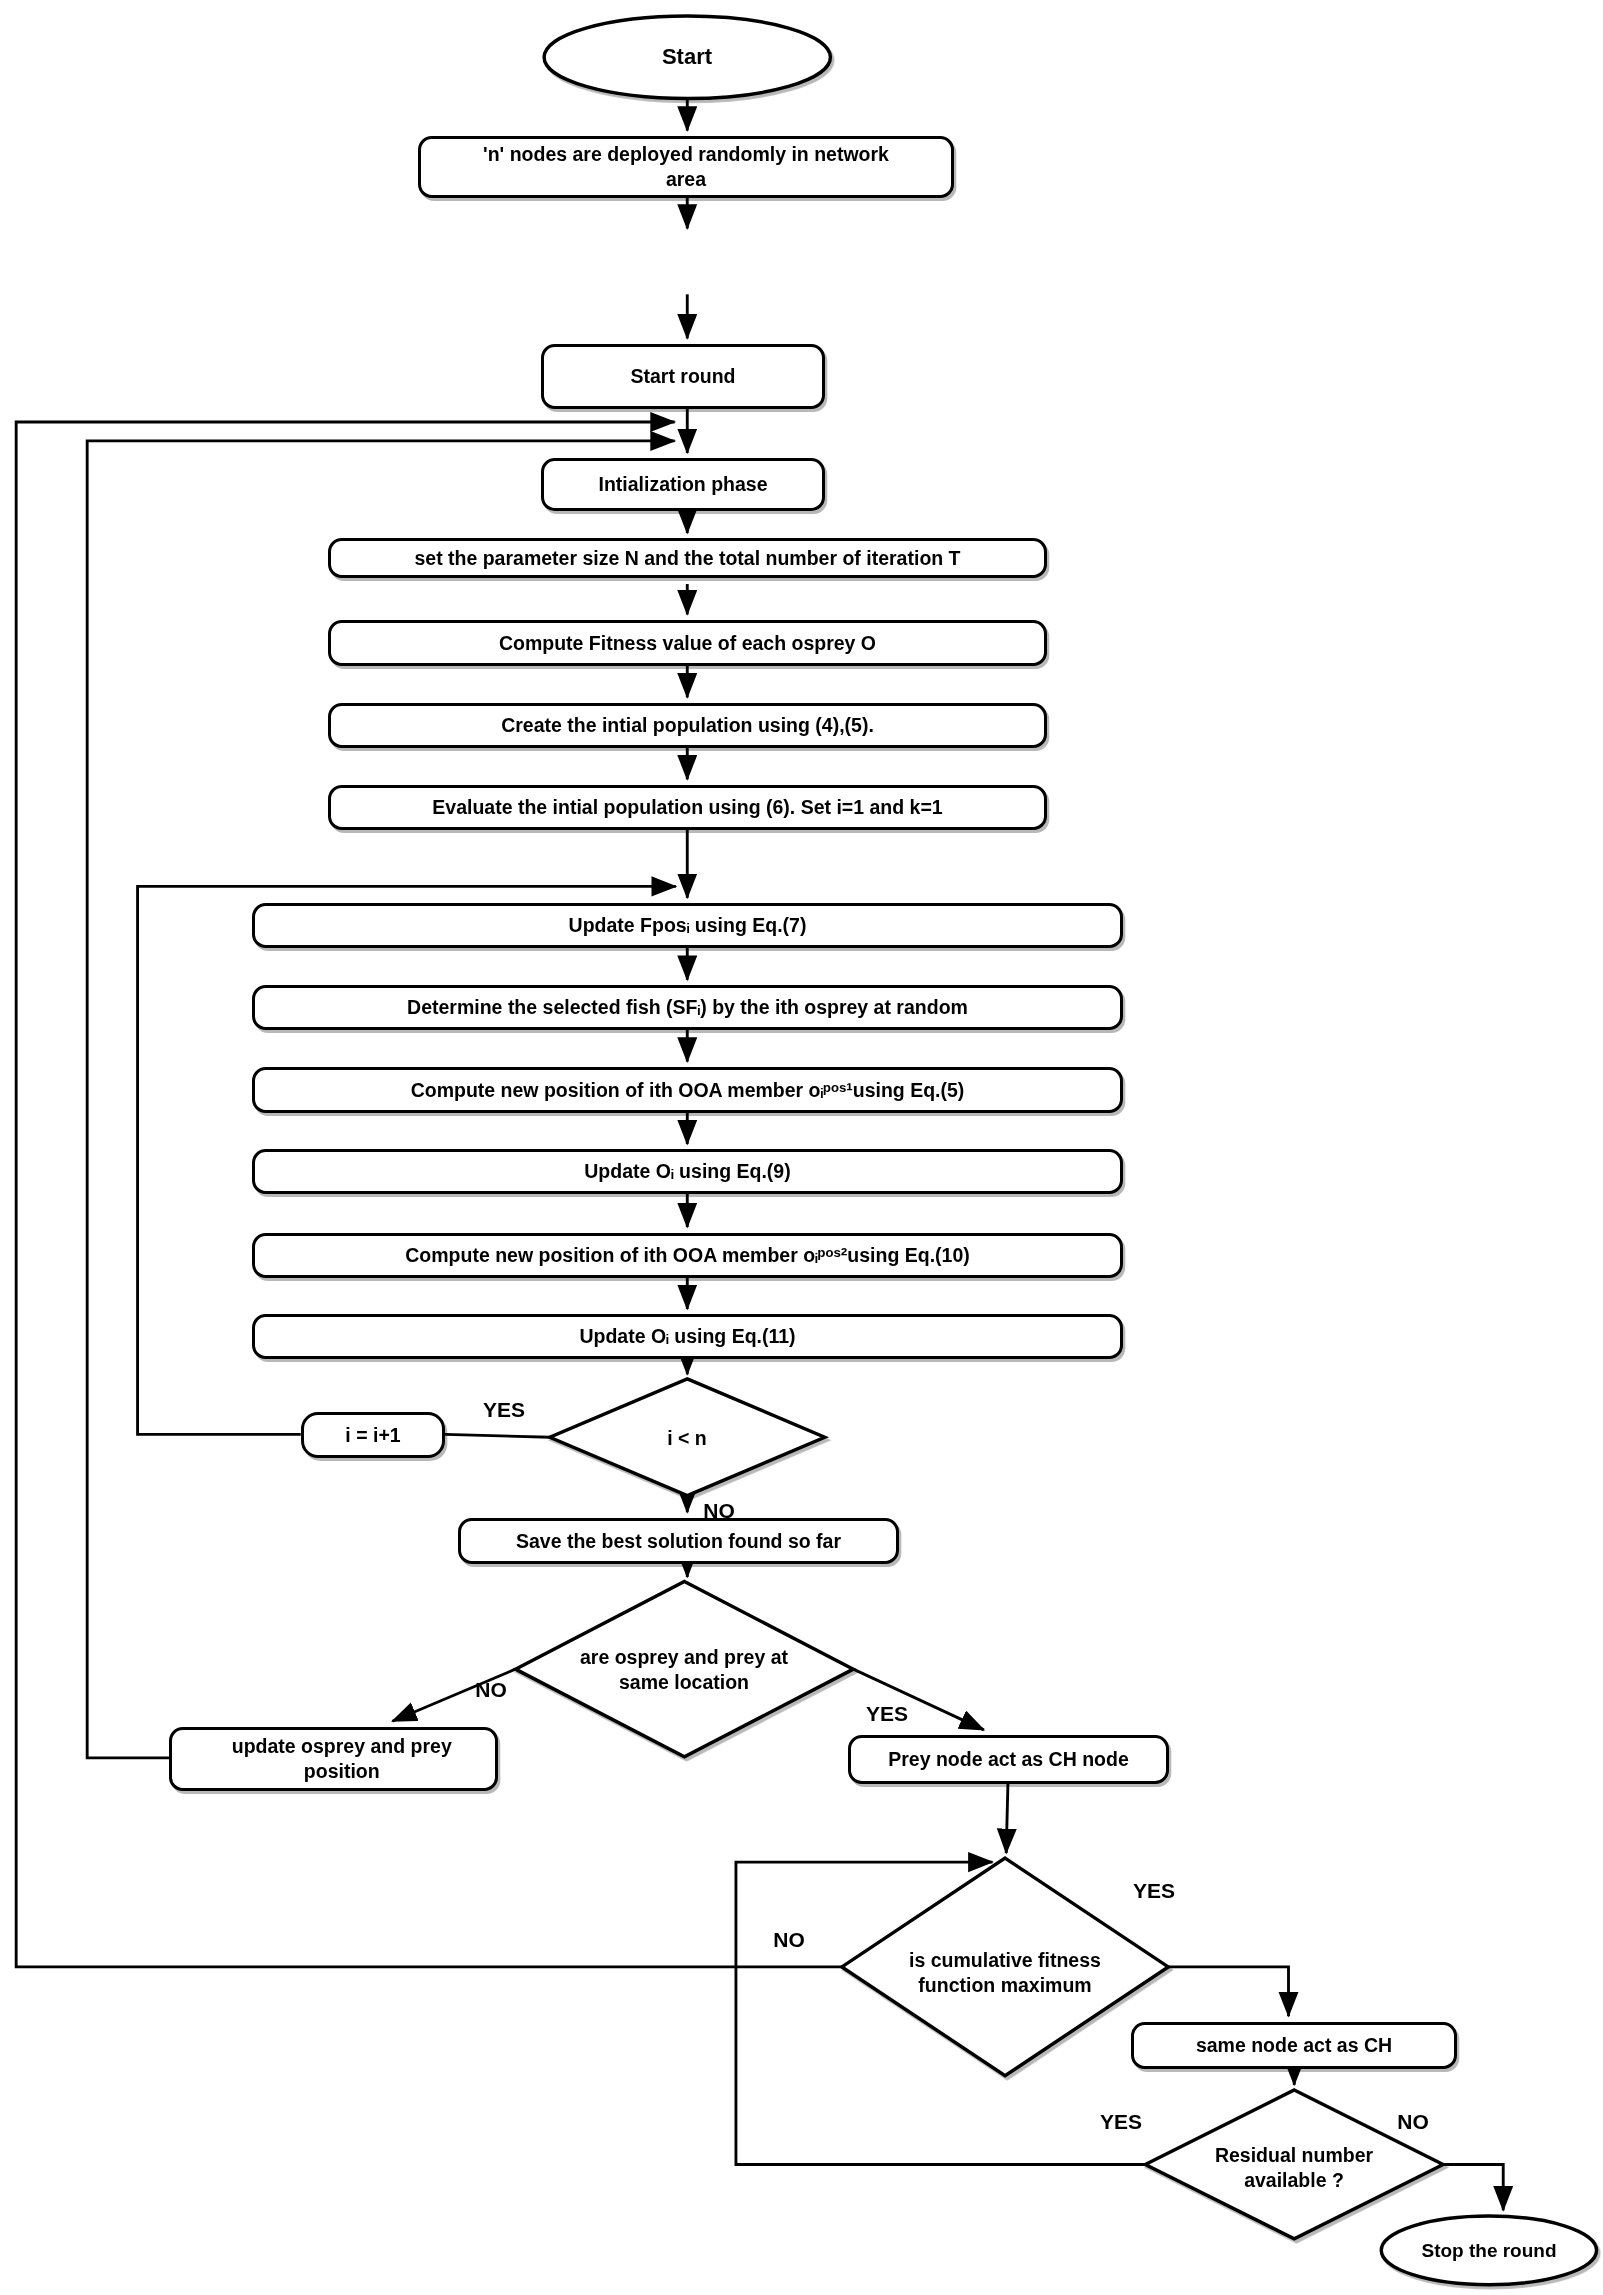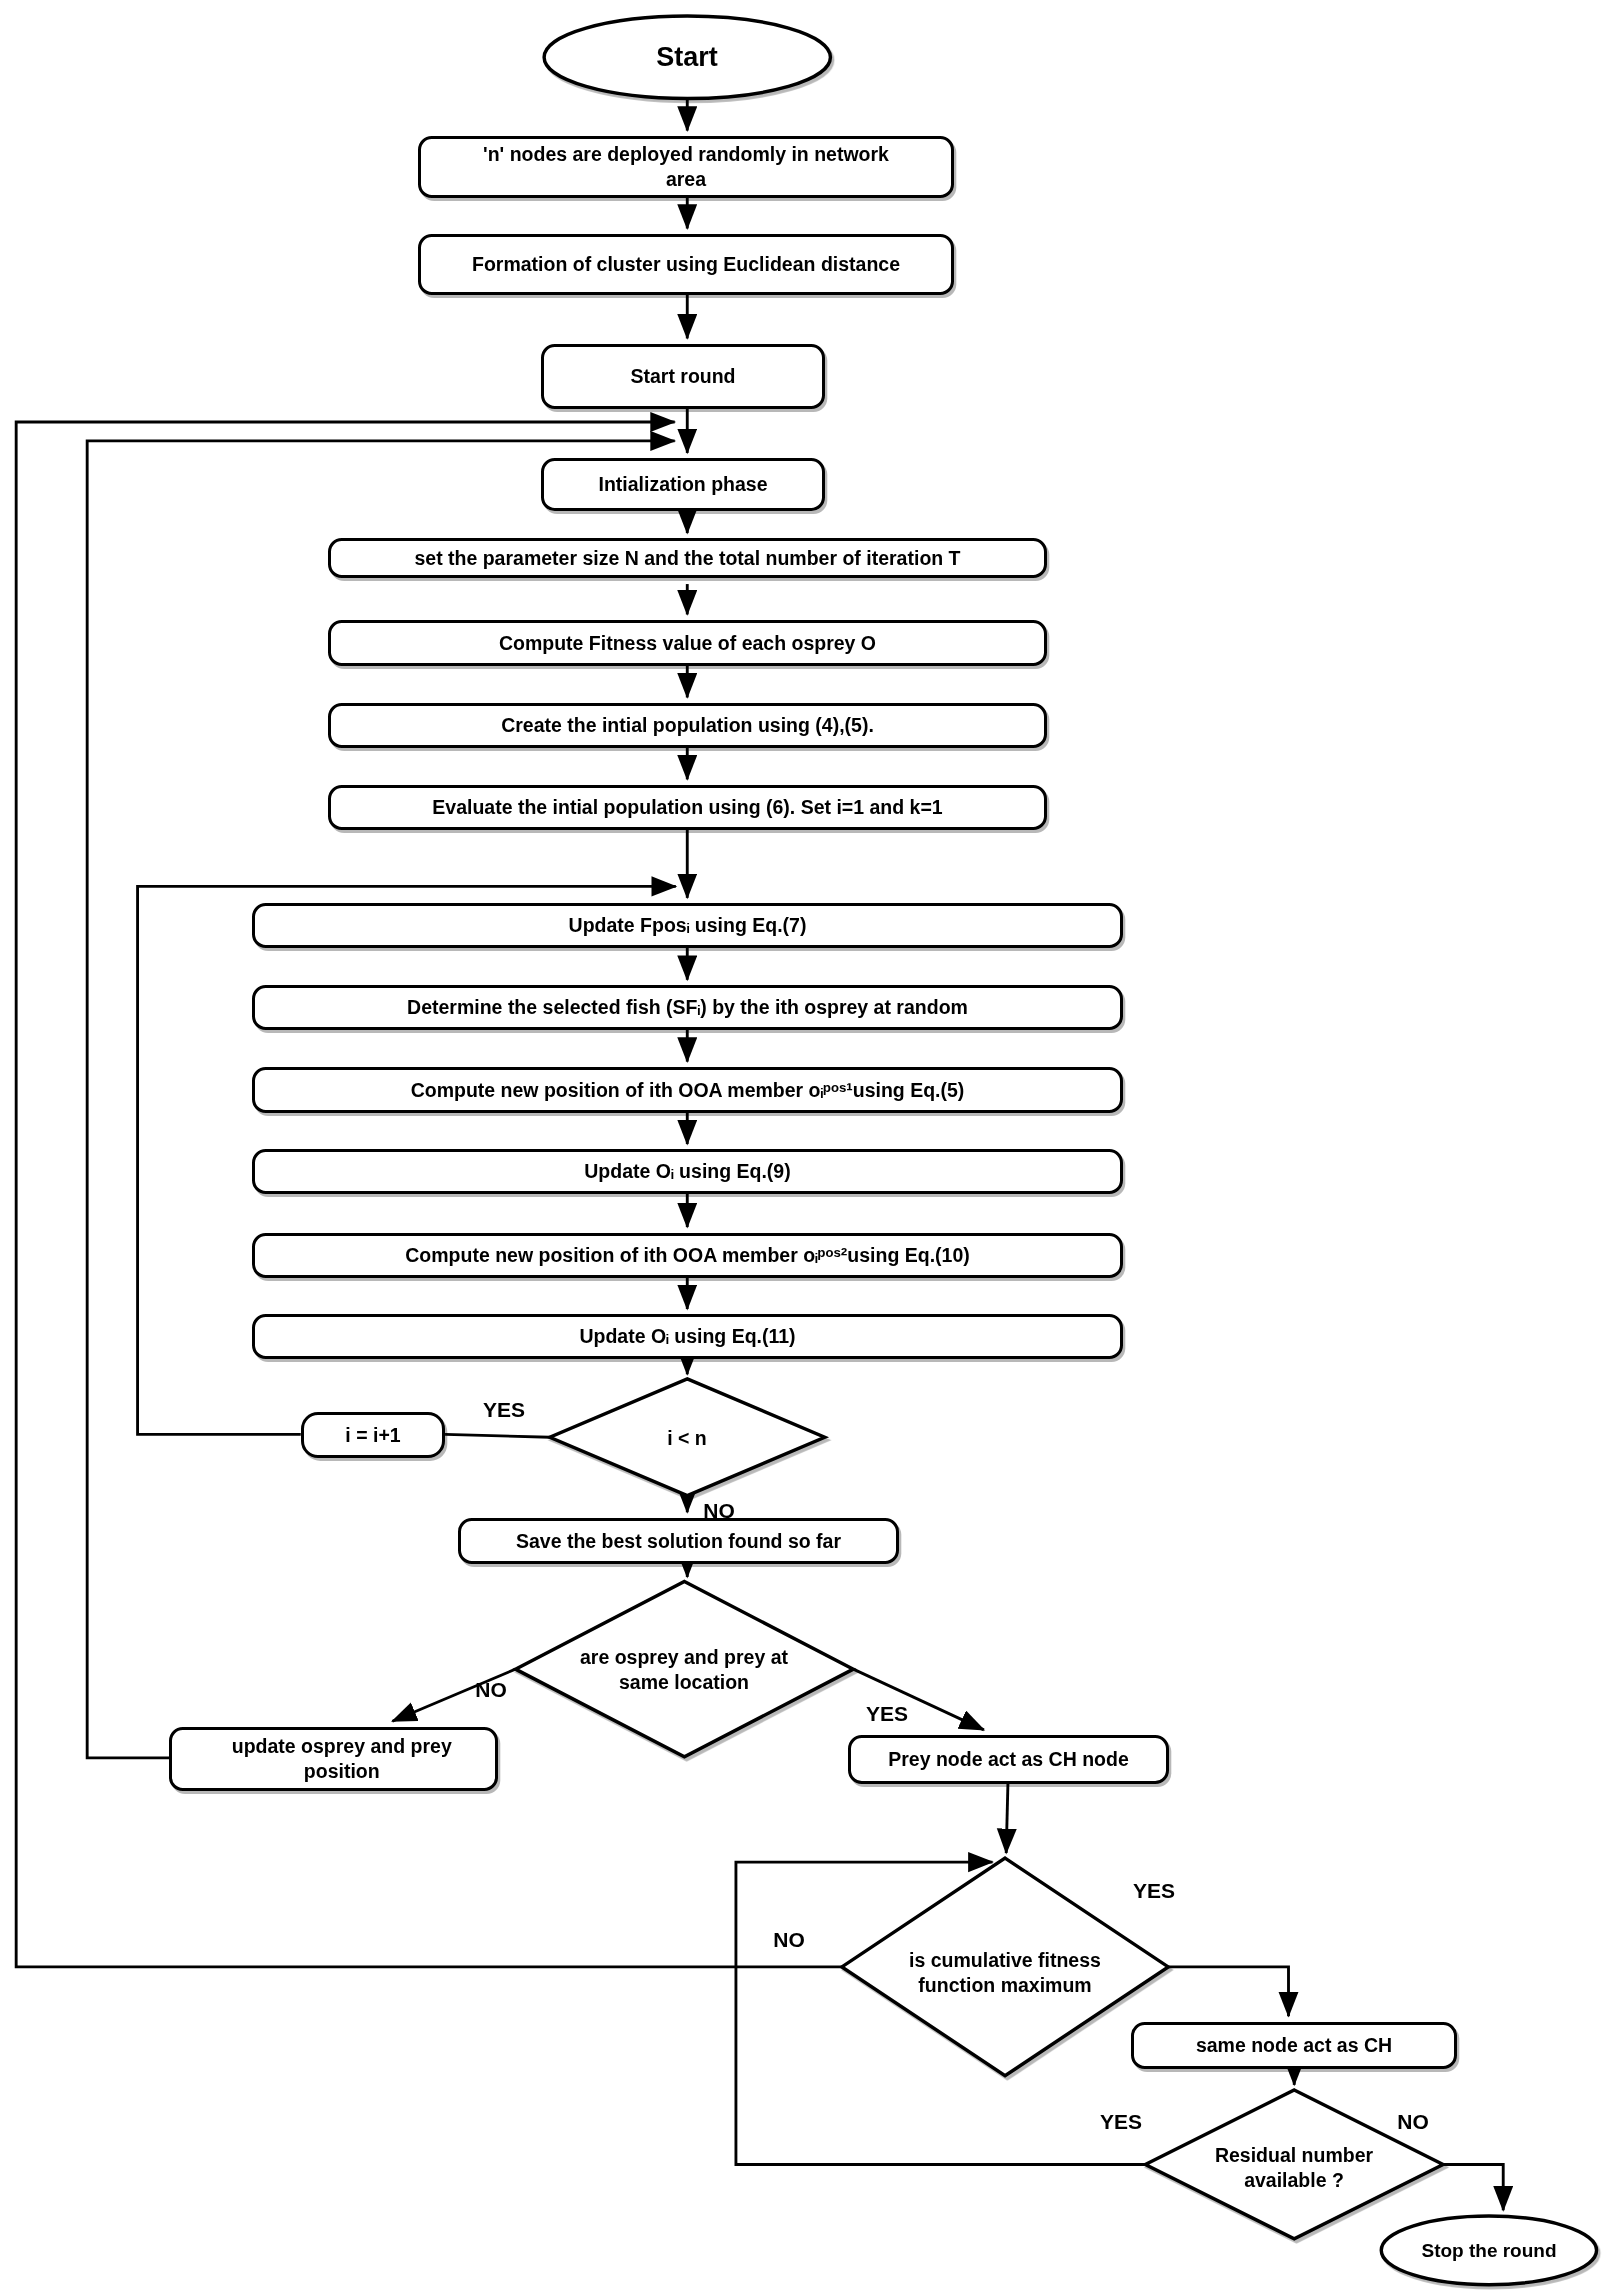--- a/index.html
+++ b/index.html
@@ -97,40 +97,39 @@
       <ellipse cx="1200" cy="100" rx="250" ry="72"></ellipse>
       <polygon points="1200,2408 1440,2510 1200,2612 960,2510"></polygon>
       <polygon points="1195,2762 1490,2915 1195,3068 900,2915"></polygon>
       <polygon points="1755,3245 2040,3435 1755,3625 1470,3435"></polygon>
       <polygon points="2260,3650 2520,3780 2260,3910 2000,3780"></polygon>
       <ellipse cx="2600" cy="3930" rx="188" ry="60"></ellipse>
     </g>
   </svg>
 
   <div class="box narrowwrap" style="left:418px; top:136px; width:536px; height:62px;">'n' nodes are deployed randomly in network area</div>
-  <div class="box narrowwrap" style="left:418px; top:234px; width:536px; height:61px;">Formation of cluster using Euclidean distance</div>
   <div class="box" style="left:541px; top:344px; width:284px; height:65px;">Start round</div>
   <div class="box" style="left:541px; top:458px; width:284px; height:53px;">Intialization phase</div>
   <div class="box" style="left:328px; top:538px; width:719px; height:40px;">set the parameter size N and the total number of iteration T</div>
   <div class="box" style="left:328px; top:620px; width:719px; height:46px;">Compute  Fitness value of each osprey O</div>
   <div class="box" style="left:328px; top:703px; width:719px; height:45px;">Create the intial population using (4),(5).</div>
   <div class="box" style="left:328px; top:785px; width:719px; height:45px;">Evaluate the intial population using (6). Set i=1 and k=1</div>
   <div class="box" style="left:252px; top:903px; width:871px; height:45px;">Update Fposᵢ using Eq.(7)</div>
   <div class="box" style="left:252px; top:985px; width:871px; height:45px;">Determine the selected fish (SFᵢ) by the ith osprey at random</div>
   <div class="box" style="left:252px; top:1067px; width:871px; height:46px;">Compute new position of ith OOA member oᵢᵖᵒˢ¹using Eq.(5)</div>
   <div class="box" style="left:252px; top:1149px; width:871px; height:45px;">Update Oᵢ using Eq.(9)</div>
   <div class="box" style="left:252px; top:1233px; width:871px; height:45px;">Compute new position of ith OOA member oᵢᵖᵒˢ²using Eq.(10)</div>
   <div class="box" style="left:252px; top:1314px; width:871px; height:45px;">Update Oᵢ using Eq.(11)</div>
   <div class="box" style="left:301px; top:1412px; width:144px; height:46px;border-radius:17px;">i = i+1</div>
   <div class="box" style="left:458px; top:1518px; width:441px; height:46px;">Save the best solution found so far</div>
   <div class="box" style="left:169px; top:1727px; width:329px; height:64px;padding-left:28px;">update osprey and prey position</div>
   <div class="box" style="left:848px; top:1735px; width:321px; height:49px;">Prey node act as CH node</div>
   <div class="box" style="left:1131px; top:2022px; width:326px; height:47px;">same node act as CH</div>
 
-  <div class="floating" style="left:687px; top:57px; width:172px; font-size:27px;">Start</div>
+  <div class="floating" style="left:687px; top:57px; width:172px; font-size:22px;">Start</div>
   <div class="floating" style="left:687px; top:1438px; width:137px;">i &lt; n</div>
   <div class="floating" style="left:684px; top:1670px; width:263px;">are osprey and prey at same location</div>
   <div class="floating" style="left:1005px; top:1973px; width:252px;">is cumulative fitness function maximum</div>
   <div class="floating" style="left:1294px; top:2168px; width:229px;">Residual number available ?</div>
   <div class="floating" style="left:1489px; top:2251px; width:195px; font-size:19px;">Stop the round</div>
 
   <div class="edge-label" style="left:504px; top:1410px;">YES</div>
   <div class="edge-label" style="left:719px; top:1511px;">NO</div>
   <div class="edge-label" style="left:491px; top:1690px;">NO</div>
   <div class="edge-label" style="left:887px; top:1714px;">YES</div>

